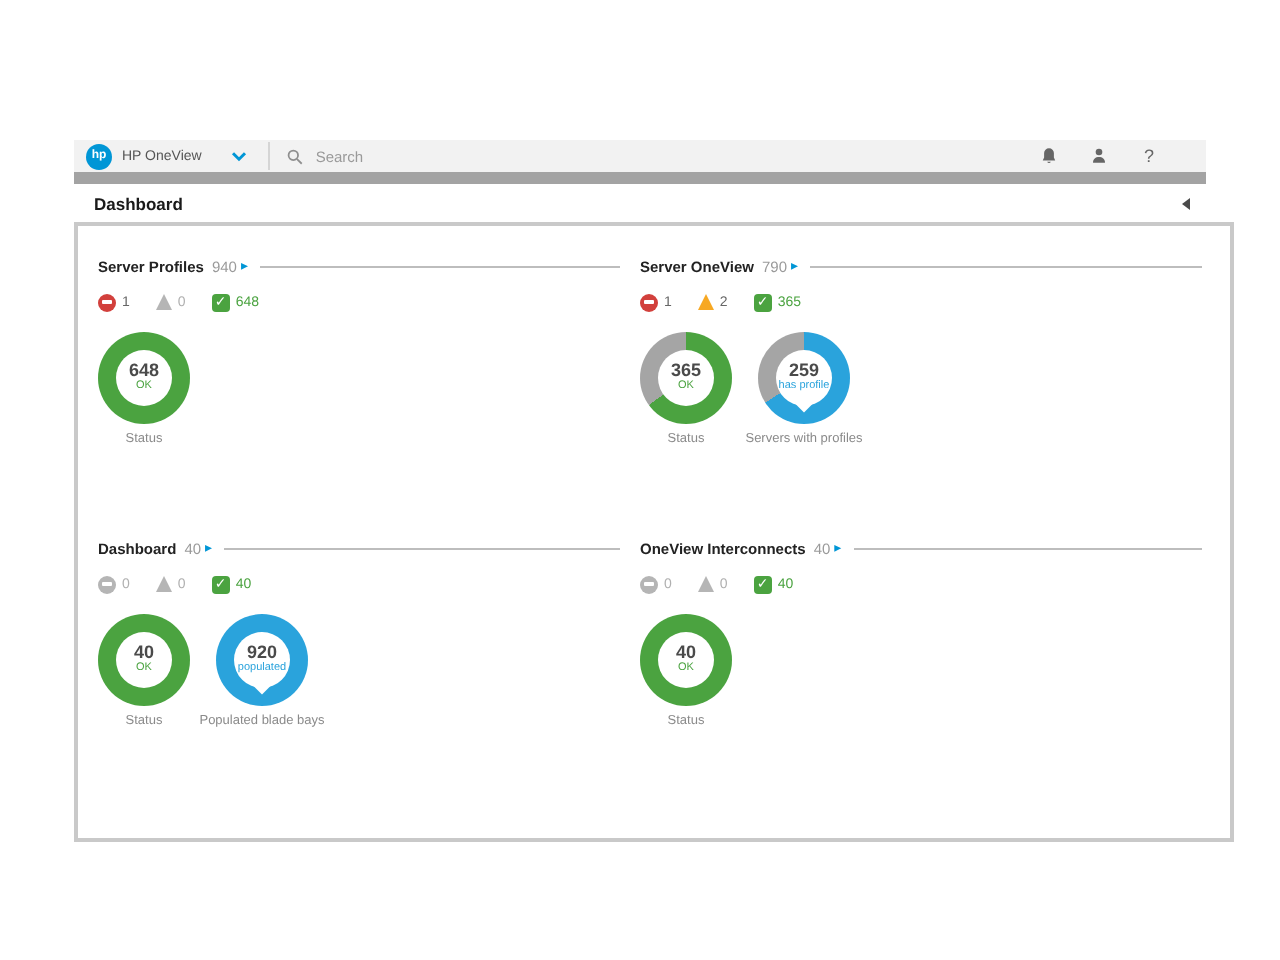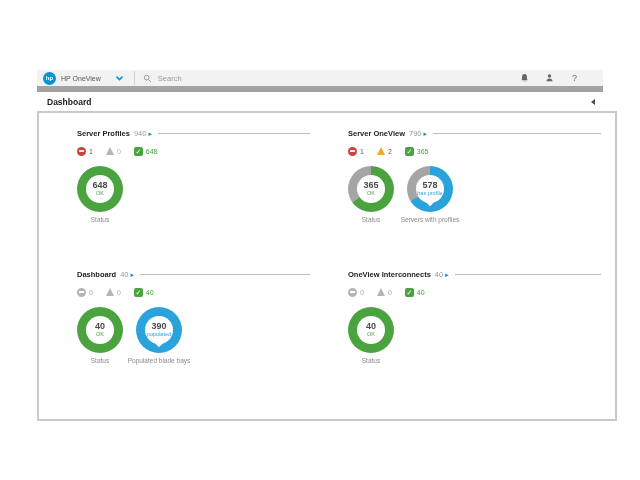--- a/index.html
+++ b/index.html
@@ -25,21 +25,21 @@
 
   
   .pagebar{position:absolute;left:37px;top:92px;width:566px;height:19px;background:#fff;display:flex;align-items:center;box-sizing:border-box;padding:0 8px 0 10px;}
   .page-title{font-size:8.5px;font-weight:bold;color:#1a1a1a;}
   .collapse-arrow{margin-left:auto;width:0;height:0;border-top:3px solid transparent;border-bottom:3px solid transparent;border-right:4px solid #4a4a4a;cursor:pointer;}
 
   
   .main-panel{position:absolute;left:37px;top:111px;width:562px;height:290px;border:2px solid #c9c9c9;background:#fff;
               display:grid;grid-template-columns:271px 1fr;grid-template-rows:141px auto;box-sizing:content-box;
               padding:16px 4px 0 10px;}
-  .section{padding-right:10px;box-sizing:border-box;margin-left:28px;}
+  .section{padding-right:10px;box-sizing:border-box;}
 
   .sec-header{display:flex;align-items:center;cursor:pointer;}
   .sec-title{font-size:7.5px;font-weight:bold;color:#222;}
   .sec-count{font-size:7.5px;color:#9a9a9a;margin-left:4px;}
   .sec-arrow{font-size:7px;color:var(--accent_blue);margin-left:2px;line-height:1;}
   .sec-rule{flex:1 1 auto;height:1px;background:#bdbdbd;margin-left:6px;}
 
   .stats{display:flex;align-items:center;gap:13px;margin-top:8px;height:10px;}
   .stat{display:flex;align-items:center;gap:3px;cursor:pointer;}
   .stat-val{font-size:7px;color:#666;}
@@ -182,21 +182,21 @@
             </div>
           </div>
           <div class="dlabel">
               <span>Status</span>
             </div>
         </div>
         <div class="donut-block">
           <div class="donut" style="background: conic-gradient(rgb(42, 163, 220) 0%, rgb(42, 163, 220) 66%, rgb(165, 165, 165) 66%, rgb(165, 165, 165) 100%);">
             <div class="donut-hole">
               <span class="tail"></span>
-              <span class="donut-num">578</span>
+              <span class="donut-num">259</span>
               <span class="donut-status blue">has profile</span>
             </div>
           </div>
           <div class="dlabel">
               <span>Servers with profiles</span>
             </div>
         </div>
       </div>
     </div>
 
@@ -230,21 +230,21 @@
             </div>
           </div>
           <div class="dlabel">
               <span>Status</span>
             </div>
         </div>
         <div class="donut-block">
           <div class="donut" style="background: conic-gradient(rgb(42, 163, 220) 0%, rgb(42, 163, 220) 100%);">
             <div class="donut-hole">
               <span class="tail"></span>
-              <span class="donut-num">390</span>
+              <span class="donut-num">920</span>
               <span class="donut-status blue">populated</span>
             </div>
           </div>
           <div class="dlabel">
               <span>Populated blade bays</span>
             </div>
         </div>
       </div>
     </div>
 

